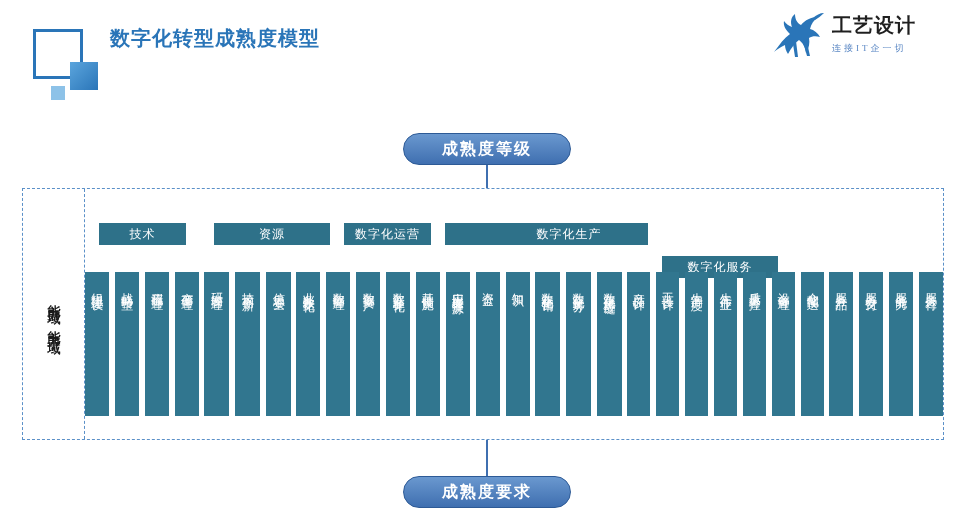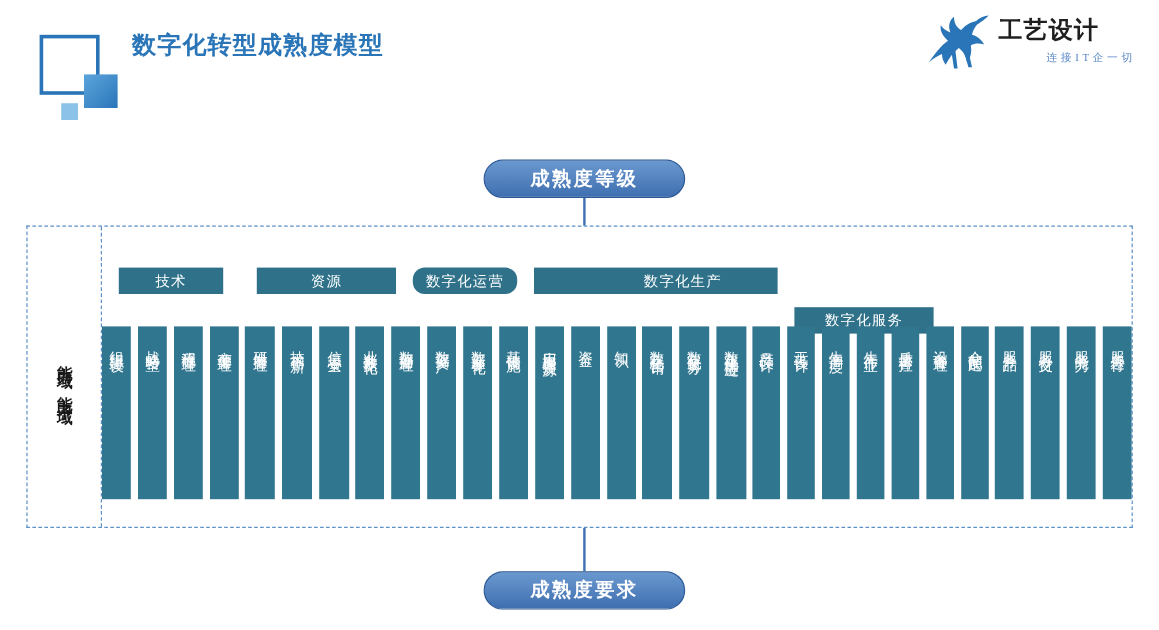--- a/index.html
+++ b/index.html
@@ -39,21 +39,21 @@
   }
 
   .brand { position: absolute; right: 10px; top: 6px; width: 190px; height: 58px; }
   .brand-mark { position: absolute; left: 0px; top: 2px; width: 62px; height: 52px; }
   .brand-text { position: absolute; left: 66px; top: 6px; }
   .brand-name {
     font-size: 20px; font-weight: bold; color: #1f1f1f; letter-spacing: 1px;
   }
   .brand-tagline {
     font-size: 9px; color: #5a87c4; letter-spacing: 3px;
-    margin-top: 3px; font-family: "Liberation Serif", serif; margin-left: 40px;
+    margin-top: 3px; font-family: "Liberation Serif", serif;
   }
 
   
   .pill {
     position: absolute; width: 168px; height: 32px;
     border-radius: 16px;
     background: linear-gradient(180deg, #6a98cf 0%, #3f6fb0 100%);
     border: 1.5px solid #2d5a96;
     color: #ffffff; font-size: 16px; font-weight: bold;
     display: flex; align-items: center; justify-content: center;
@@ -164,21 +164,21 @@
   </div>
 
   <div class="grid">
     <div class="cat-header-row" id="cat-header-row">
         <div class="cat-gap" style="width: 14px;"></div>
         <div class="cat-header" style="width: 87px;">技术</div>
         <div class="cat-gap" style="width: 14px;"></div>
         <div class="cat-gap" style="width: 14px;"></div>
         <div class="cat-header" style="width: 116px;">资源</div>
         <div class="cat-gap" style="width: 14px;"></div>
-        <div class="cat-header" style="width: 87px; border-radius: 10px;">数字化运营</div>
+        <div class="cat-header" style="width: 87px;">数字化运营</div>
         <div class="cat-gap" style="width: 14px;"></div>
         <div class="cat-header" style="width: 203px; padding-left: 45px;">数字化生产</div>
         <div class="cat-gap" style="width: 14px;"></div>
         <div class="cat-header" style="width: 116px; margin-top: 33px;">数字化服务</div>
       </div>
     <div class="sub-row" id="sub-row">
         <div class="sub-group" style="width: 116px;">
           <div class="sub-cell" style="width: 24px;">
             <span>组织建设</span>
           </div>

